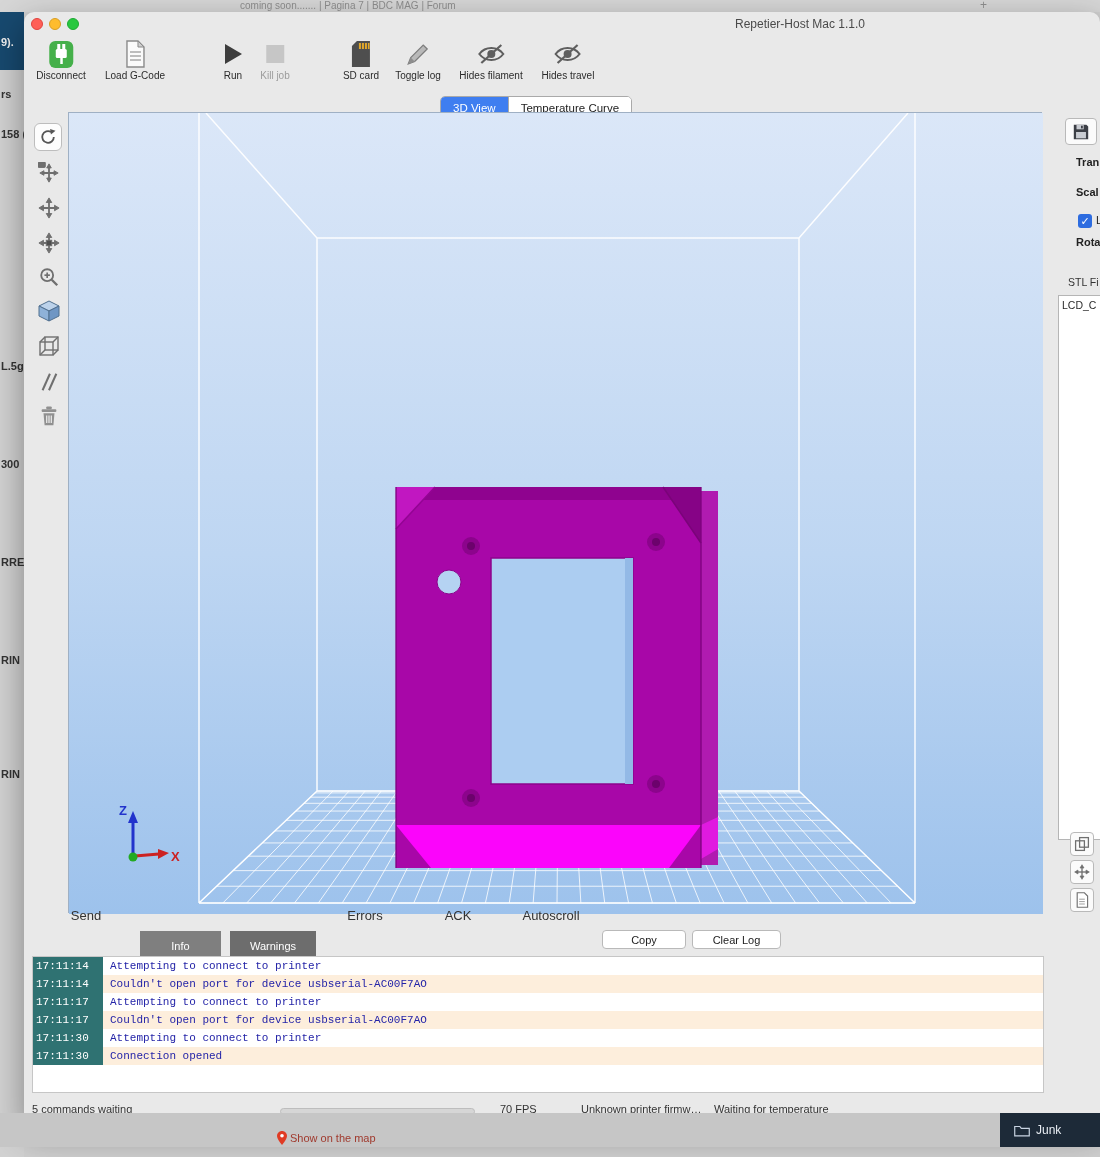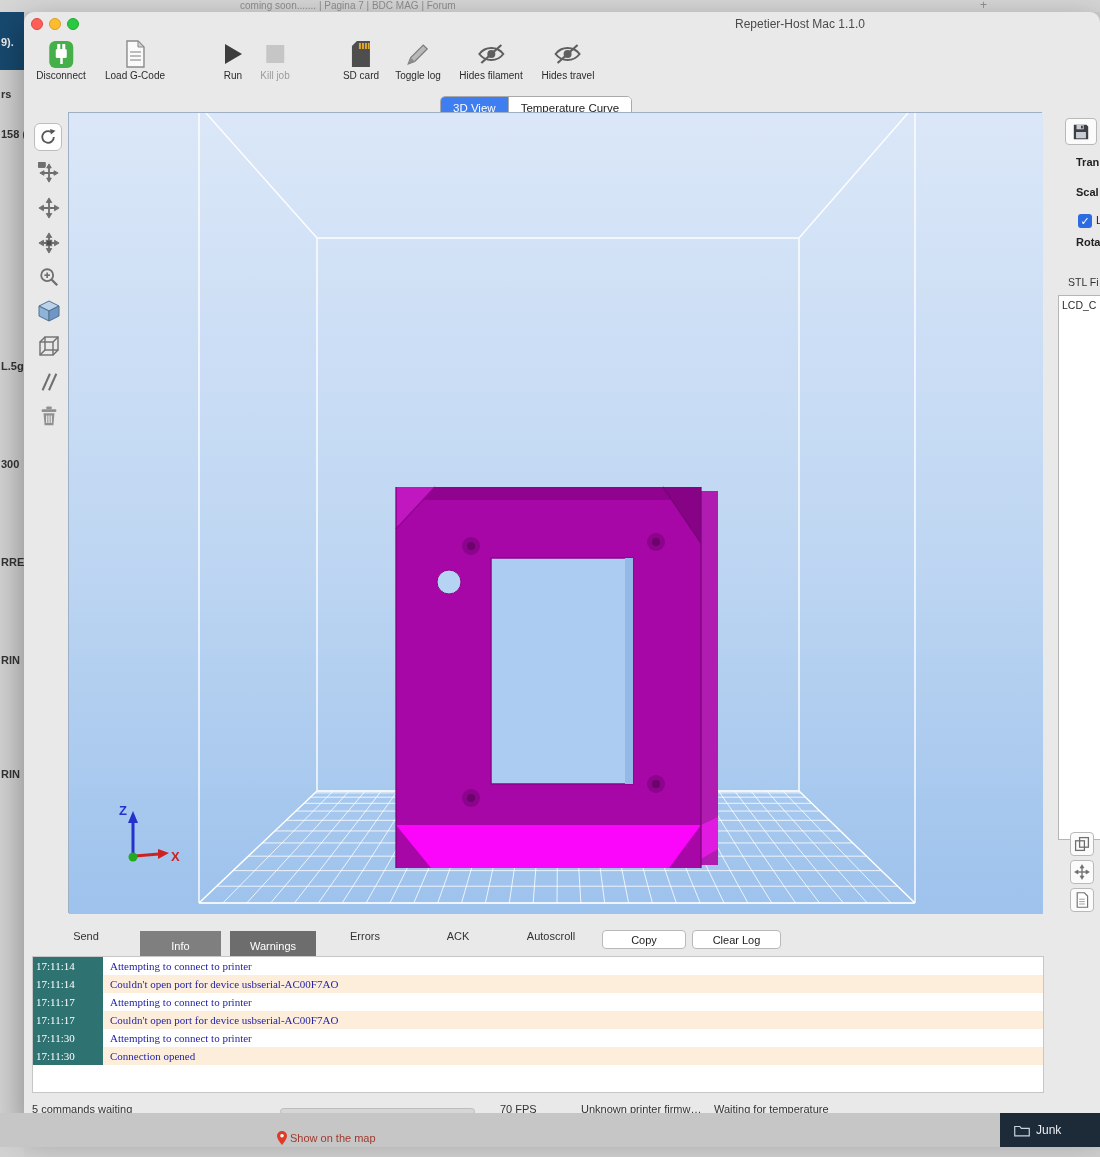--- a/index.html
+++ b/index.html
@@ -50,26 +50,26 @@
 
   
   .rp-label { position:absolute; font-size:11px; font-weight:bold; color:#222; white-space:nowrap; }
   .rp-btn { position:absolute; background:#fbfbfb; border:1px solid #b9b9b9; border-radius:4px; display:flex; align-items:center; justify-content:center; }
   .rp-check { position:absolute; left:1054px; top:202px; width:14px; height:14px; background:#2d6ce0; border-radius:3px; color:#fff; font-size:11px; line-height:14px; text-align:center; }
   .rp-list { position:absolute; left:1034px; top:283px; width:60px; height:545px; background:#ffffff; border:1px solid #b5b5b5; font-size:10.5px; }
   .rp-list .item { padding:3px 3px; white-space:nowrap; }
   .rp-stl { position:absolute; left:1044px; top:264px; font-size:10.5px; color:#333; white-space:nowrap; }
 
   
-  .log-plain { position:absolute; top:918px; font-size:11px; color:#333; transform:translateX(-50%); white-space:nowrap; }
+  .log-plain { position:absolute; top:896px; font-size:13px; color:#333; transform:translateX(-50%); white-space:nowrap; }
   .log-pill { position:absolute; top:919px; height:30px; border-radius:0; color:#fff; font-size:11px; display:flex; align-items:center; justify-content:center; }
   .log-btn { position:absolute; top:918px; height:19px; background:#fff; border:1px solid #b9b9b9; border-radius:4px; font-size:11px; font-family:inherit; color:#222; }
 
   
-  .log-box { position:absolute; left:8px; top:944px; width:1012px; height:137px; background:#ffffff; border:1px solid #c6c6c6; overflow:hidden; font-family:Liberation Serif, serif; }
+  .log-box { position:absolute; left:8px; top:944px; width:1012px; height:137px; background:#ffffff; border:1px solid #c6c6c6; overflow:hidden; font-family:Liberation Mono, monospace; }
   .log-row { display:flex; height:18px; line-height:18px; font-size:11px; }
   .log-row:nth-child(even) { background:#fdeedc; }
   .log-time { width:70px; flex:0 0 70px; background:#2f7272; color:#ffffff; padding-left:3px; }
   .log-msg { padding-left:7px; color:#2424a8; white-space:nowrap; }
 
   
   .statusbar { position:absolute; left:0; top:1081px; width:100%; height:30px; background:#e9e9e9; }
   .statusbar .st { position:absolute; top:10px; font-size:11px; color:#333; white-space:nowrap; }
   .progress { position:absolute; left:256px; top:15px; width:195px; height:7px; background:#d6d6d6; border:1px solid #bdbdbd; border-radius:4px; }
 </style>

